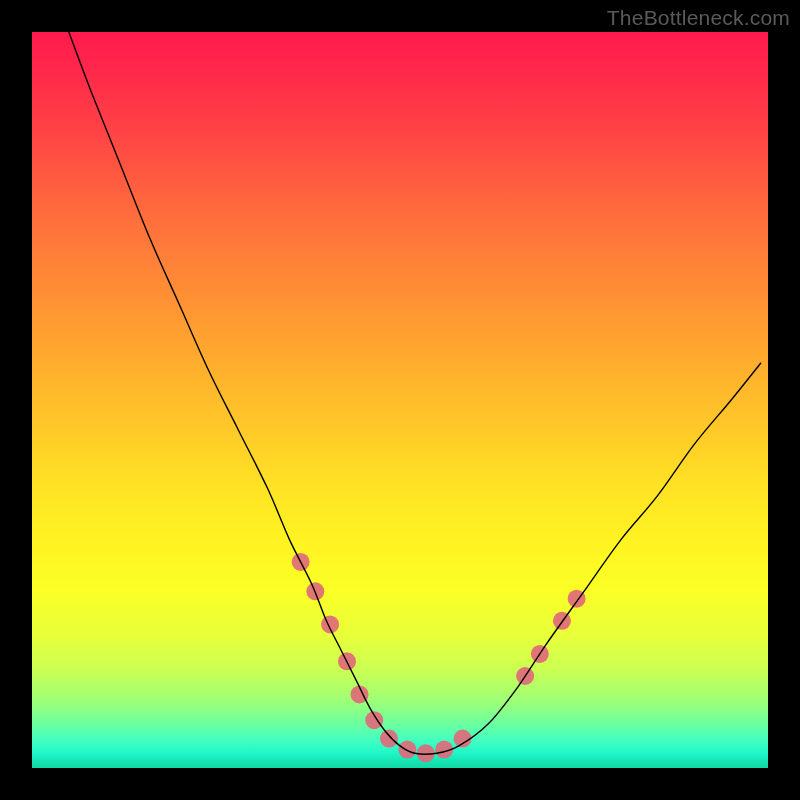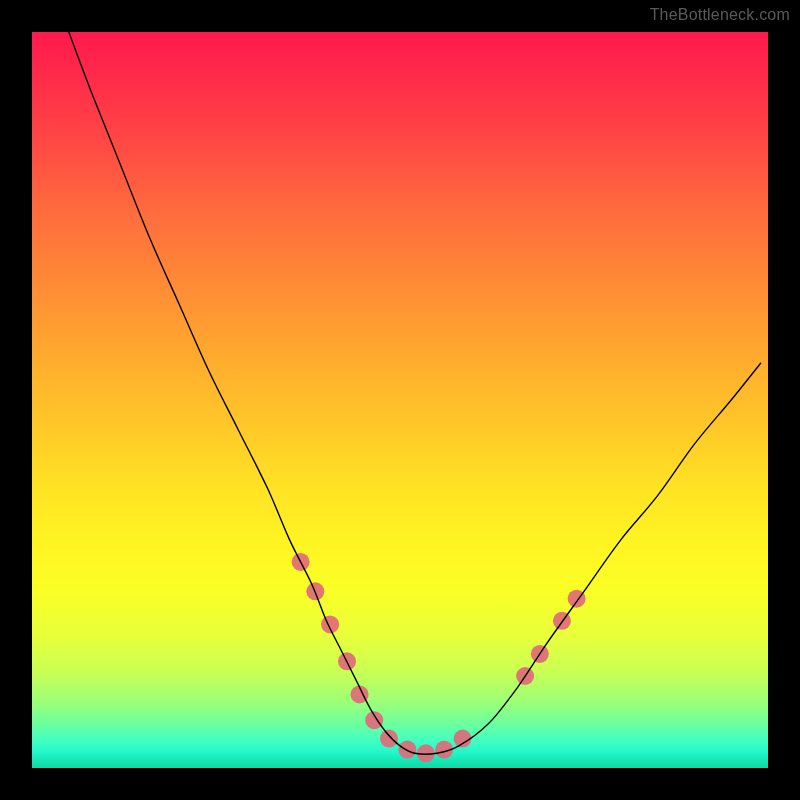--- a/index.html
+++ b/index.html
@@ -49,21 +49,21 @@
       #20f6c8 98%,
       #16e6b4 99%,
       #10d8a4 100%
     );
   }
   .watermark {
     position: absolute;
     top: 6px;
     right: 10px;
     color: #5a5a5a;
-    font-size: 16px;
+    font-size: 21px;
     font-weight: 500;
     letter-spacing: 0.2px;
     user-select: none;
   }
   svg.overlay {
     position: absolute;
     inset: 0;
     width: 736px;
     height: 736px;
   }

